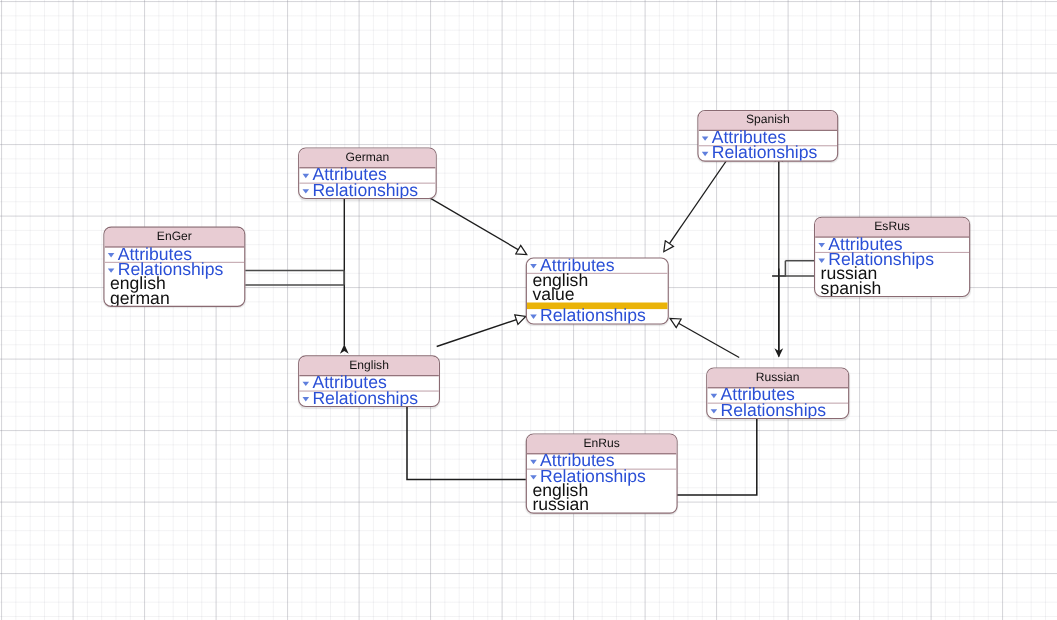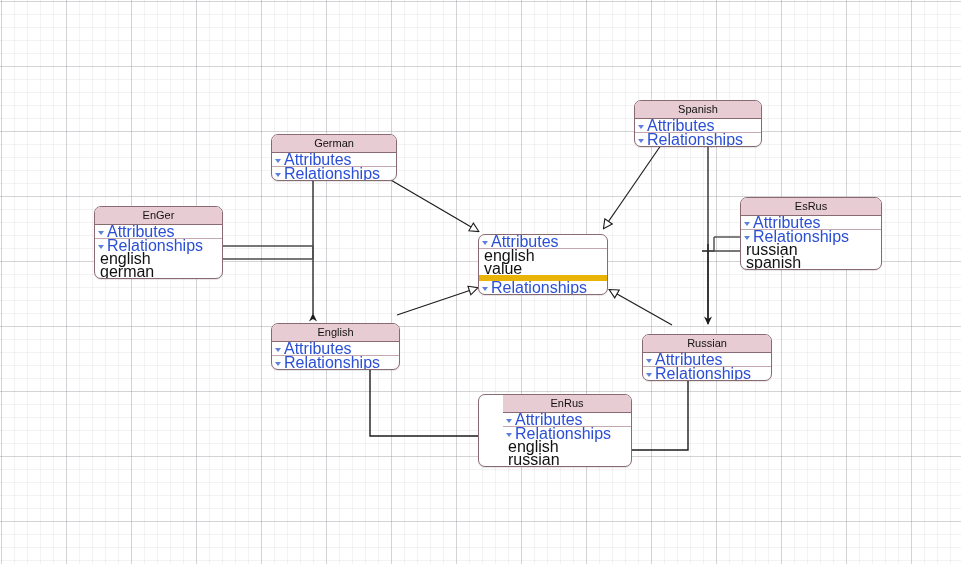--- a/index.html
+++ b/index.html
@@ -194,21 +194,21 @@
   <div class="entity" style="left:642px; top:324px; width:130px;">
     <div class="ent-header">Russian</div>
     <div class="ent-row section">
       <span class="tri"></span><span>Attributes</span>
     </div>
     <div class="ent-row section nobord">
       <span class="tri"></span><span>Relationships</span>
     </div>
   </div>
 
-  <div class="entity" style="left:478px; top:384px; width:154px;padding-left:24px;">
+  <div class="entity" style="left:478px; top:384px; width:138px;">
     <div class="ent-header">EnRus</div>
     <div class="ent-row section">
       <span class="tri"></span><span>Attributes</span>
     </div>
     <div class="ent-row section nobord">
       <span class="tri"></span><span>Relationships</span>
     </div>
     <div class="ent-row plain">english</div>
     <div class="ent-row plain">russian</div>
   </div>

